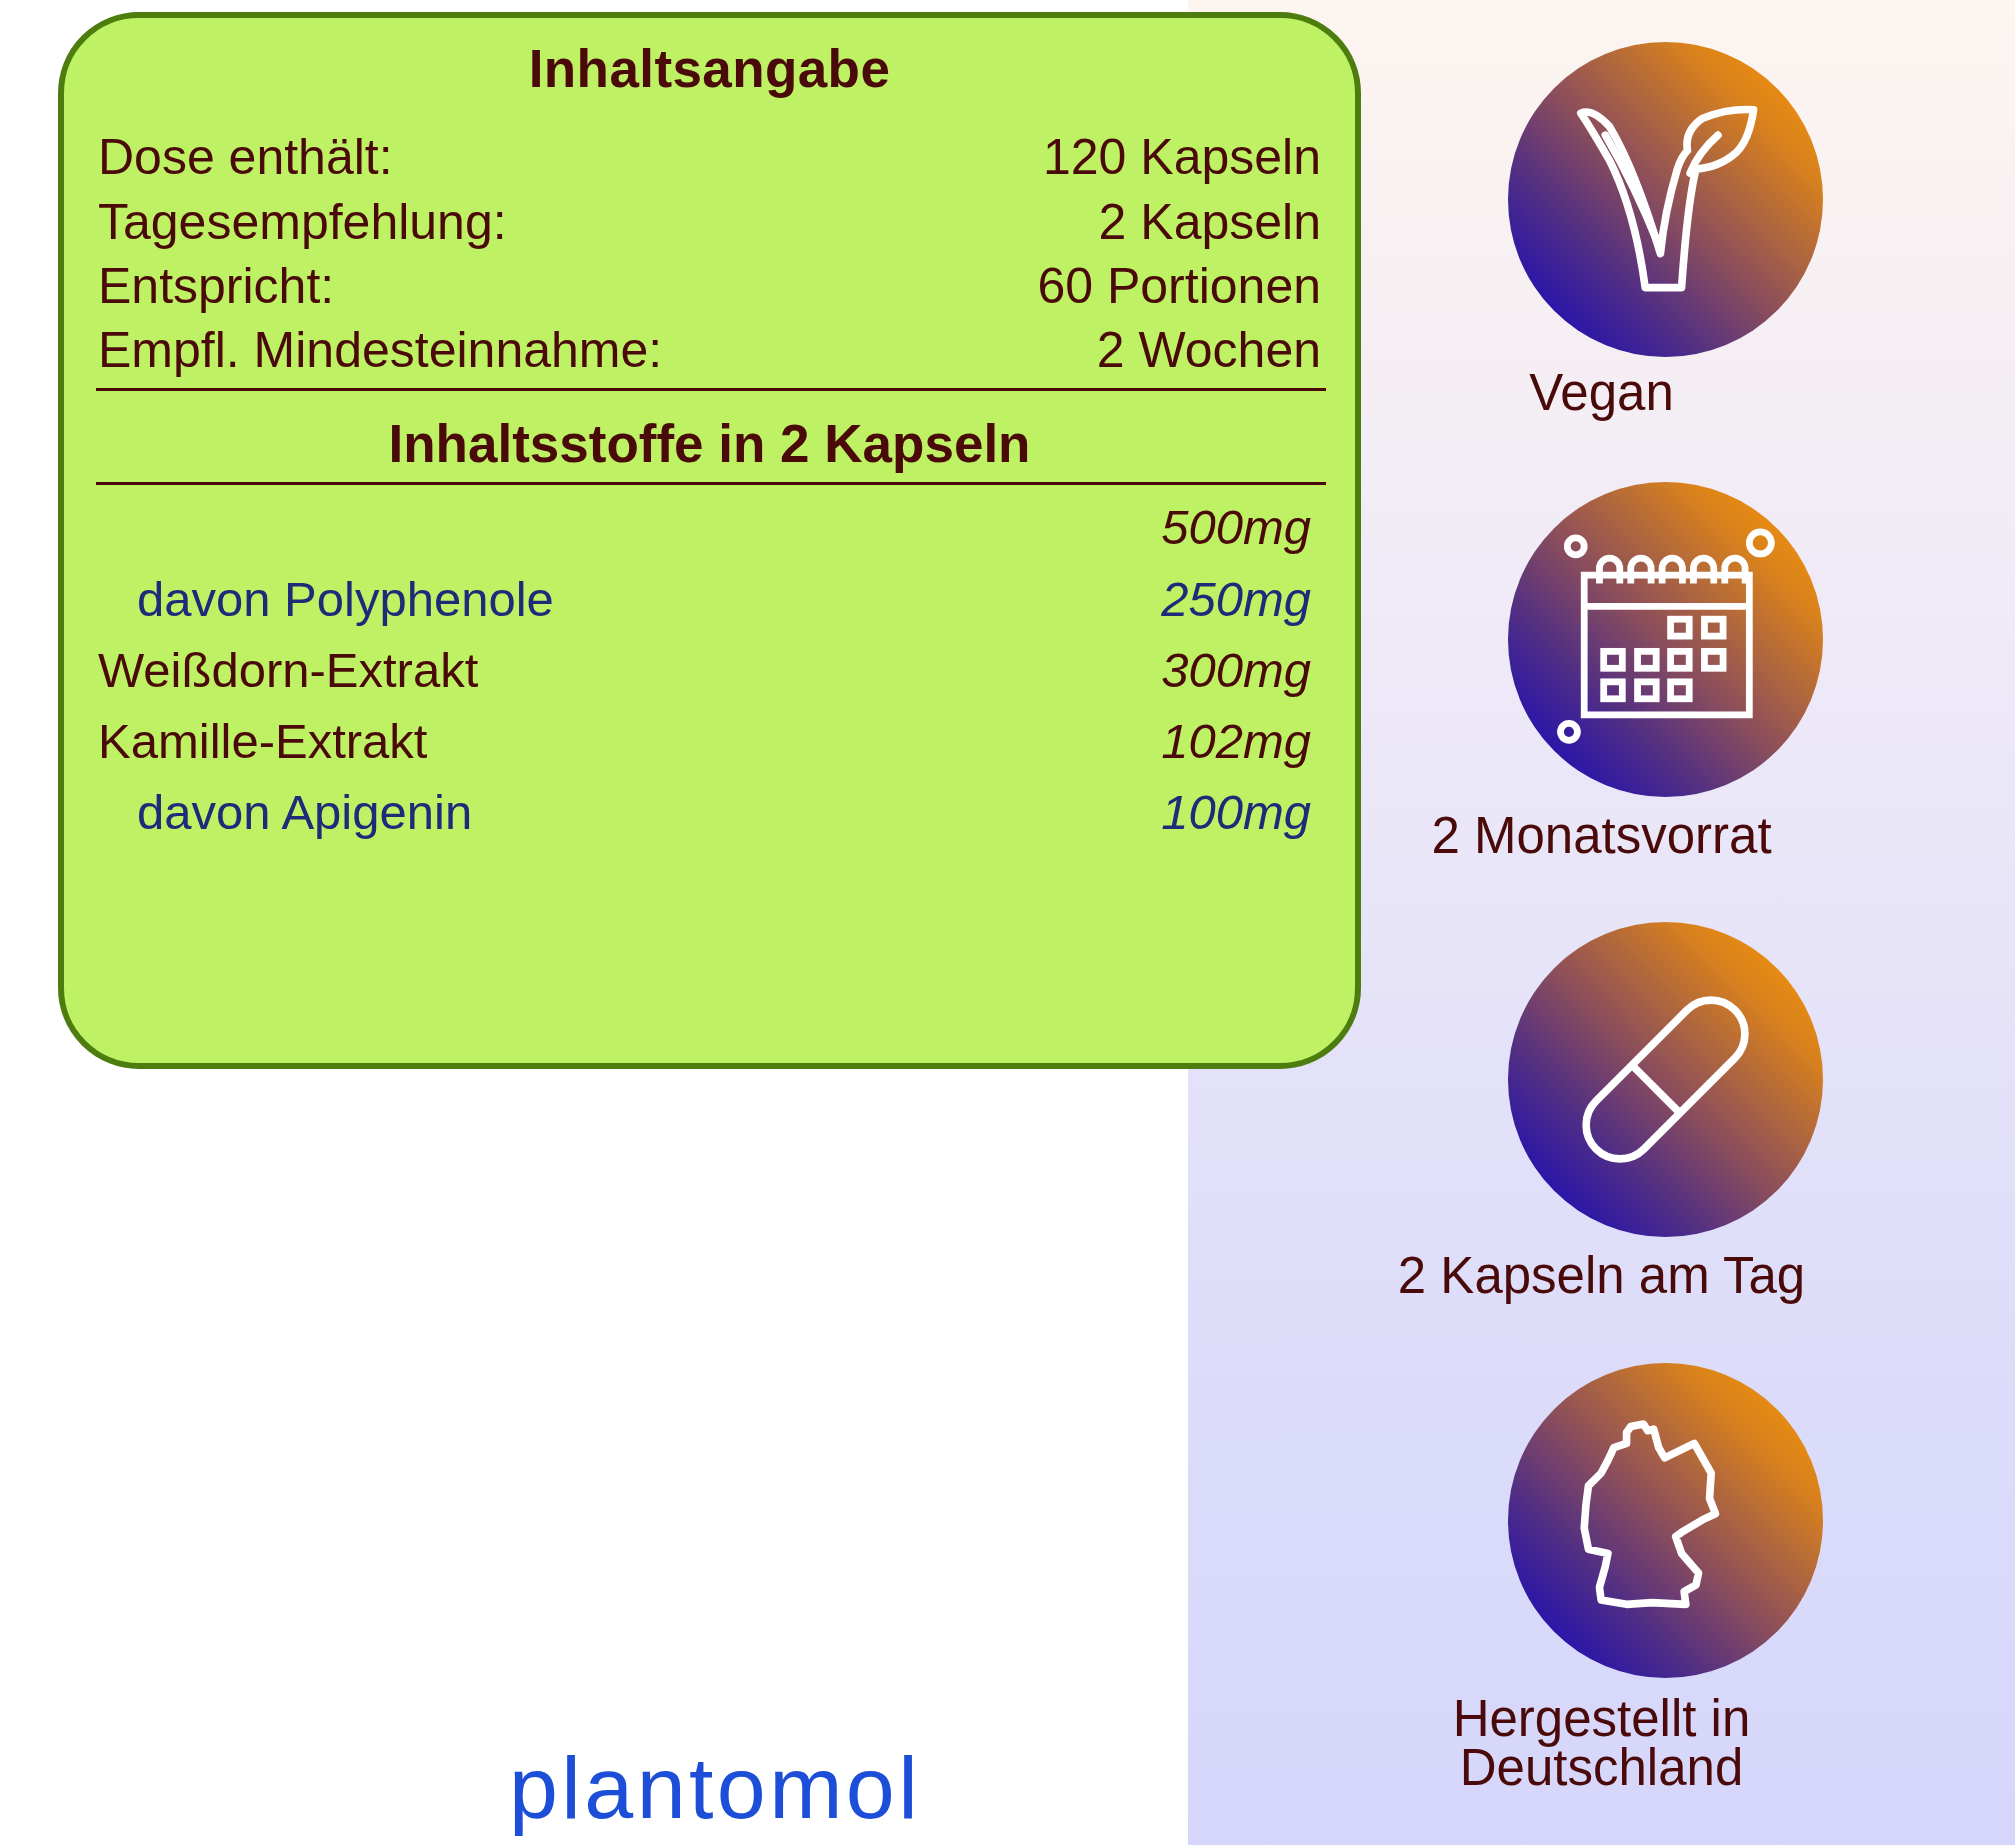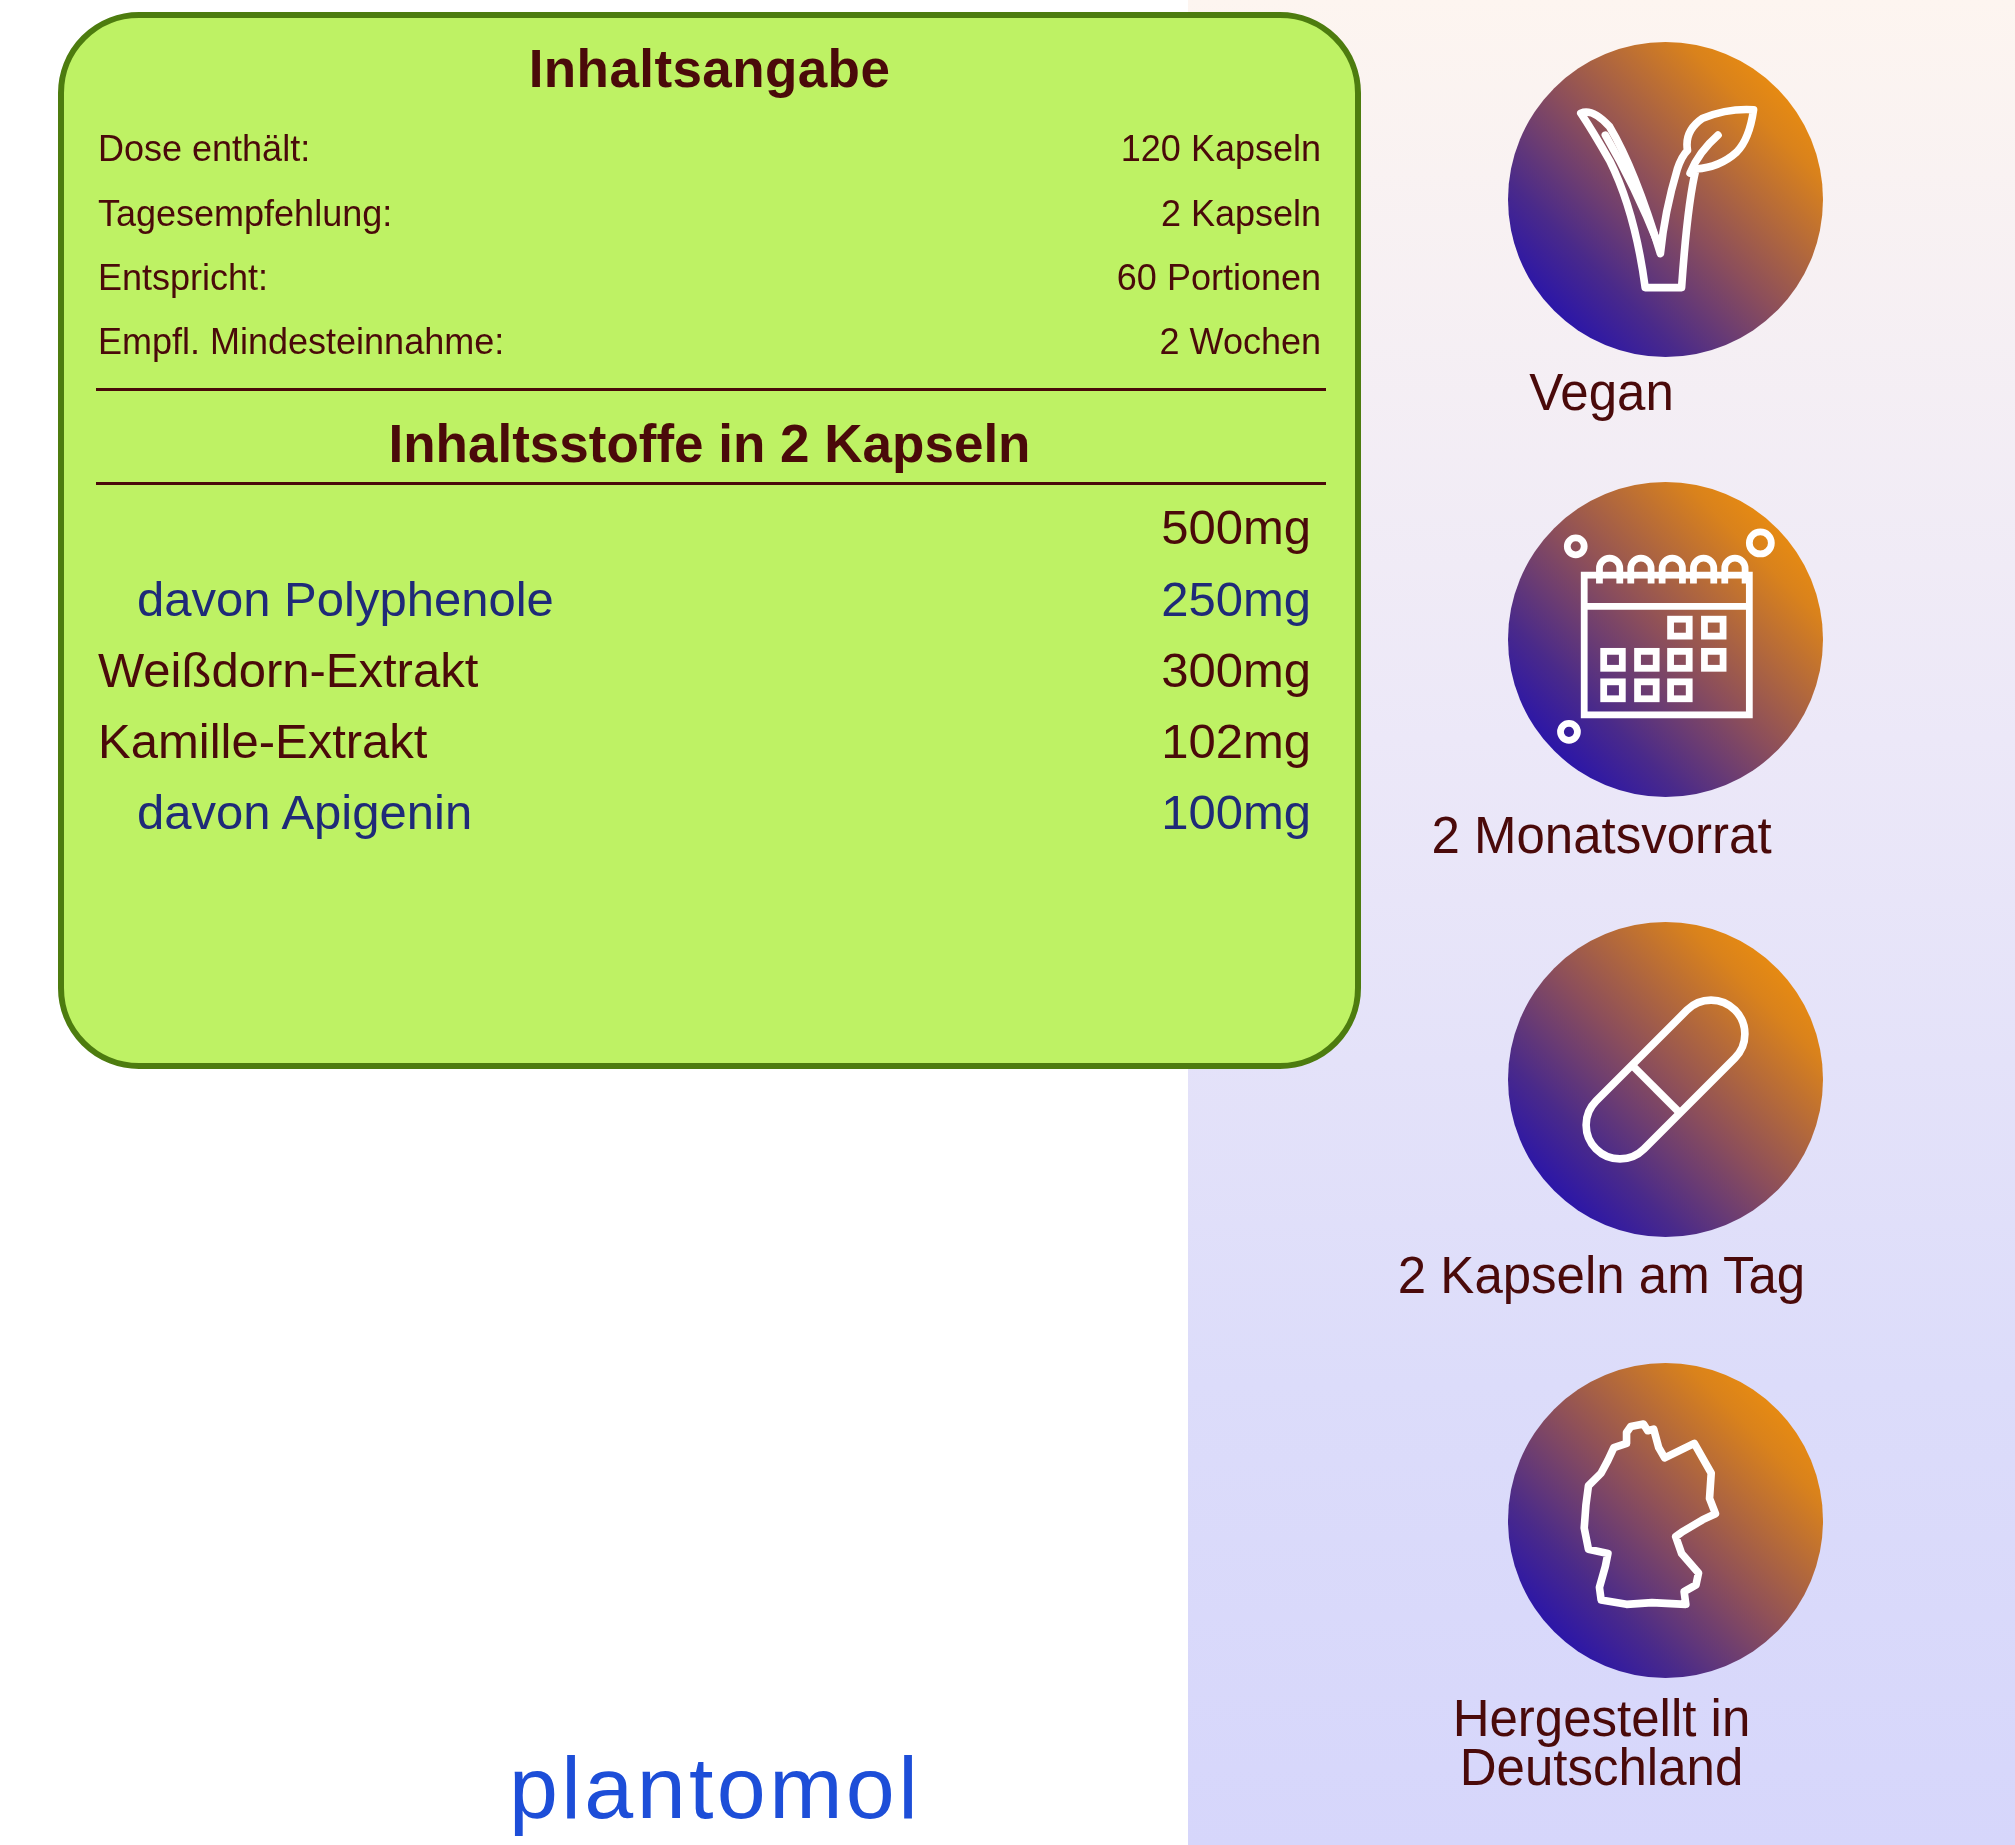--- a/index.html
+++ b/index.html
@@ -1,27 +1,27 @@
 <!DOCTYPE html>
 <html style="font-size:13.6px"><head>
 <meta charset="utf-8">
 <style>
   html,body{margin:0;padding:0;}
   body{width:2015px;height:1846px;position:relative;overflow:hidden;background:#ffffff;font-family:"Liberation Sans","DejaVu Sans",sans-serif;}
   .right-panel{position:absolute;left:1188px;top:0;width:827px;height:1846px;background:linear-gradient(180deg,#fdf5f0 0%,#ece8f8 40%,#dcdcfa 75%,#d6d6fb 100%);}
   .info-box{position:absolute;left:58px;top:12px;width:1291px;height:1045px;border:6px solid #4d7c0f;border-radius:81px;background:#bef264;box-sizing:content-box;}
   .box-title{position:absolute;left:0;right:0;top:20.3px;text-align:center;font-size:53px;font-weight:bold;color:#4a0a0a;letter-spacing:0.4px;}
-  .row{position:absolute;left:34px;right:34px;height:64px;font-size:36px;color:#4a0a0a;}
+  .row{position:absolute;left:34px;right:34px;height:64px;font-size:50px;color:#4a0a0a;}
   .row .lbl{position:absolute;left:0;top:0;white-space:nowrap;}
   .row .val{position:absolute;right:0;top:0;white-space:nowrap;}
   .divider{position:absolute;left:32px;right:29px;height:3.4px;background:#4a0a0a;}
   .subtitle{position:absolute;left:0;right:0;top:395px;text-align:center;font-size:53px;font-weight:bold;color:#4a0a0a;}
   .ing{position:absolute;left:34px;right:44px;height:68px;font-size:49px;}
   .ing .lbl{position:absolute;left:0;top:0;white-space:nowrap;}
-  .ing .val{position:absolute;right:0;top:0;white-space:nowrap;}
+  .ing .val{position:absolute;right:0;top:0;white-space:nowrap;font-style:italic;}
   .ing.main{color:#4a0a0a;}
   .ing.sub{color:#1f2a78;text-align:center;}
   .ing.sub .lbl{left:39px;}
   .badge{position:absolute;left:1188px;width:827px;text-align:center;}
   .circle{position:absolute;left:320px;width:315px;height:315px;border-radius:50%;background:linear-gradient(225deg,#ff9a00 0%,#d9821c 22%,#8d4f5a 50%,#4a2a8a 72%,#0a00c8 100%);}
   .circle svg{position:absolute;left:0;top:0;width:315px;height:315px;}
   .badge-label{position:absolute;left:0;right:0;font-size:51px;color:#4a0a0a;line-height:53px;}
   .logo{position:absolute;left:509px;top:1737px;width:390px;text-align:center;font-size:88px;color:#1d4ed8;letter-spacing:3.4px;font-family:Liberation Sans, sans-serif;}
 </style>
 </head>

